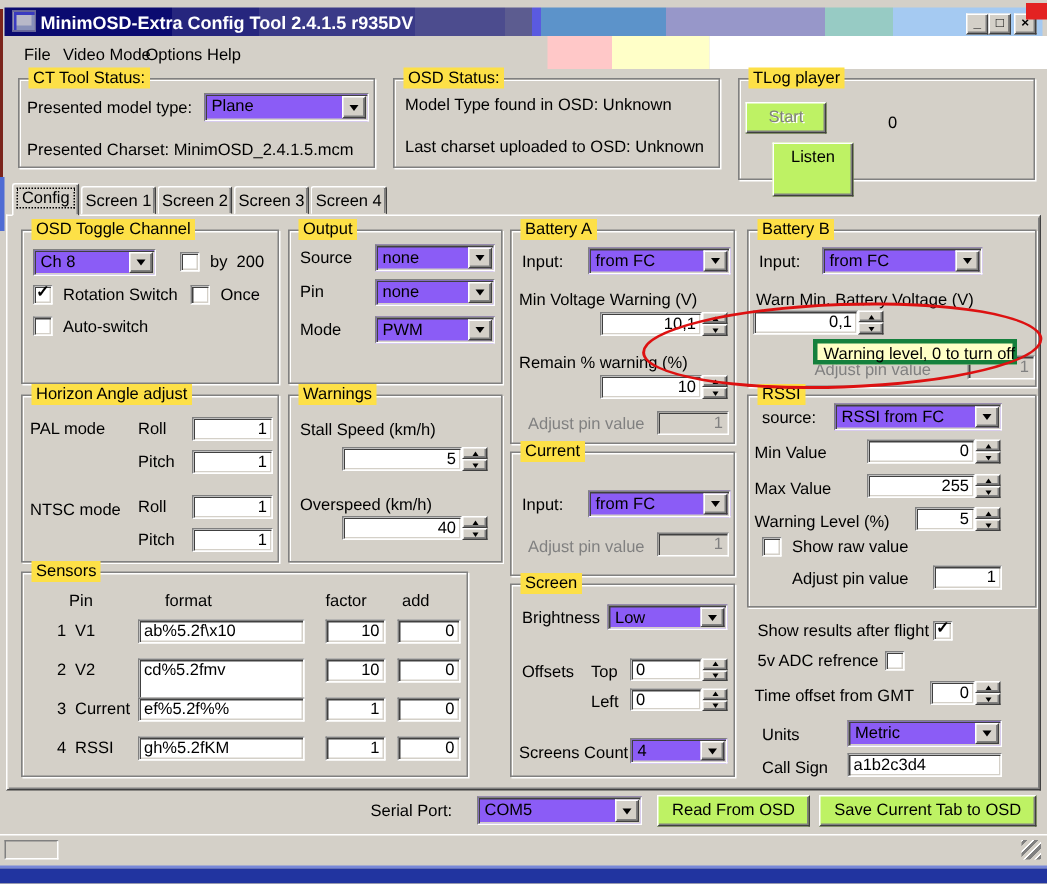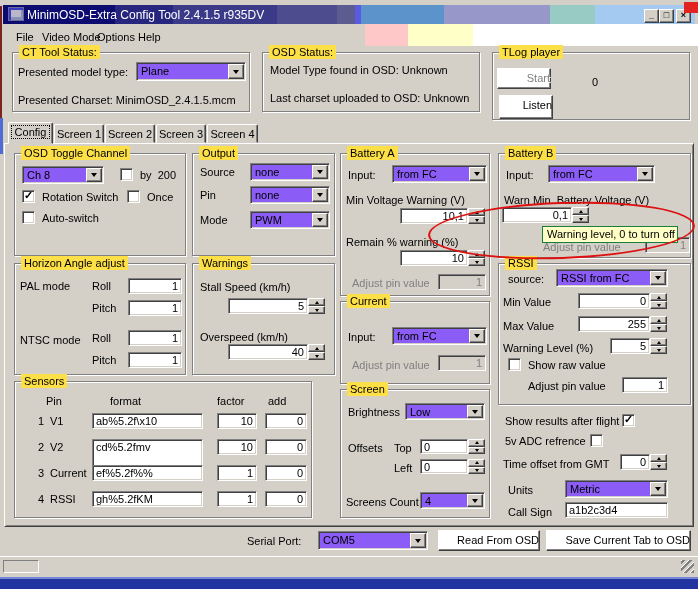--- a/index.html
+++ b/index.html
@@ -8,21 +8,21 @@
        font-family:"Liberation Sans",sans-serif;font-size:11px;color:#000;overflow:hidden}
   .lbl{position:absolute;white-space:pre;line-height:13px}
   .dim{color:#808080}
   
   .titlebar{position:absolute;left:3px;top:5px;width:692px;height:19px;
     background:linear-gradient(to right,
       #0b0b70 0,#0b0b70 112px,#26267e 112px,#26267e 170px,#3a3a88 170px,#3a3a88 274px,
       #4c4c8e 274px,#4c4c8e 334px,#5c5c90 334px,#5c5c90 352px,#5a5ae0 352px,#5a5ae0 358px,
       #5c93ca 358px,#5c93ca 441px,#9797c9 441px,#9797c9 547px,#97cbc4 547px,#97cbc4 592px,
       #a5caf2 592px,#a5caf2 692px)}
-  .title-text{position:absolute;left:24px;top:3px;color:#fff;font-weight:normal;font-size:12px;white-space:nowrap}
+  .title-text{position:absolute;left:24px;top:3px;color:#fff;font-weight:bold;font-size:12px;white-space:nowrap}
   .app-icon{position:absolute;left:5px;top:2px;width:16px;height:14px;background:#b8b8c8;
     border:1px solid #6a6a9a;box-shadow:inset 2px 2px 0 #3a3ac0, inset -2px -3px 0 #8890b8;}
   .wbtn{position:absolute;width:15px;height:14px;background:#d4d0c8;text-align:center;
     font-size:9px;line-height:11px;font-weight:bold;
     border:1px solid;border-color:#fff #404040 #404040 #fff;box-shadow:inset -1px -1px 0 #808080}
   .red-block{position:absolute;left:684px;top:2px;width:14px;height:11px;background:#e32222;z-index:8}
   
   .menu-item{position:absolute;top:30px;line-height:14px}
   .patch{position:absolute;top:24px;height:22px}
   
@@ -48,34 +48,34 @@
   .sb{flex:1;background:#d4d0c8;border:1px solid;border-color:#fff #404040 #404040 #fff;
     box-shadow:inset -1px -1px 0 #808080;display:flex;align-items:center;justify-content:center}
   .sb .tu{border-left-width:2.5px;border-right-width:2.5px;border-bottom-width:3px}
   .sb .td{border-left-width:2.5px;border-right-width:2.5px;border-top-width:3px}
   
   .cb{position:absolute;width:13px;height:13px;background:#fff;
     border:1px solid;border-color:#808080 #fff #fff #808080;
     box-shadow:inset 1px 1px 0 #404040,inset -1px -1px 0 #d4d0c8}
   .ck{position:absolute;left:1px;top:-2px;font-size:11px;font-weight:bold;line-height:13px}
   
-  .btn{position:absolute;background:#ffffff;text-align:right;
+  .btn{position:absolute;background:#bef264;text-align:center;
     border:1px solid;border-color:#fff #404040 #404040 #fff;box-shadow:inset -1px -1px 0 #808080}
   .btn.disabled{color:#808080;text-shadow:1px 1px 0 #fff}
   
   .tab{position:absolute;top:124px;height:19px;background:#d4d0c8;text-align:center;line-height:18px;
     border:1px solid;border-color:#fff #404040 #d4d0c8 #fff;border-radius:2px 2px 0 0;
     box-shadow:inset -1px 0 0 #808080}
   .tab.active{top:122px;height:22px;z-index:5;line-height:19px}
   .tab.active .focus{position:absolute;left:2px;top:2px;right:2px;bottom:4px;border:1px dotted #000}
   .panel{position:absolute;left:4px;top:143px;width:690px;height:384px;background:#d4d0c8;
     border:1px solid;border-color:#fff #404040 #404040 #fff;box-shadow:inset 1px 1px 0 #d4d0c8,inset -1px -1px 0 #808080}
   
   .tooltip{position:absolute;left:542px;top:226px;width:136px;height:17px;background:#ffffc6;
-    border:1px solid #15803d;line-height:15px;padding:0 4px;white-space:nowrap;z-index:40}
+    border:3px solid #15803d;line-height:15px;padding:0 4px;white-space:nowrap;z-index:40}
   .ellipse{position:absolute;left:428px;top:202px;width:267px;height:57px;border:2px solid #dd1111;
     border-radius:50%;transform:rotate(-2deg);z-index:50;pointer-events:none}
   
   .statusbar{position:absolute;left:0;top:556px;width:698px;height:19px;background:#d4d0c8;border-top:1px solid #fff}
   .sunkpanel{position:absolute;left:3px;top:560px;width:36px;height:13px;
     border:1px solid;border-color:#808080 #fff #fff #808080}
   .grip{position:absolute;left:681px;top:560px;width:13px;height:13px;
     background:repeating-linear-gradient(135deg,#fff 0 1px,#808080 1px 3px,#d4d0c8 3px 5px)}
   .blue-line{position:absolute;left:0;top:577px;width:698px;height:2px;background:#7787d8}
   .bluebar{position:absolute;left:0;top:579px;width:698px;height:10px;background:#2134a0}
@@ -123,21 +123,21 @@
     <span class="gt">OSD Status:</span>
   </div>
   <span class="lbl" style="left:270px;top:92px">Last charset uploaded to OSD: Unknown</span>
   <span class="lbl" style="left:270px;top:64px">Model Type found in OSD: Unknown</span>
 
   <div class="grp" style="left:492px;top:52px;width:198px;height:68px">
     <span class="gt">TLog player</span>
   </div>
   <span class="btn disabled" style="left:497px;top:68px;width:54px;height:21px;line-height:19px">Start</span>
   <span class="lbl" style="left:592px;top:76px">0</span>
-  <span class="btn" style="left:499px;top:95px;width:54px;height:24px;line-height:18px">Listen</span>
+  <span class="btn" style="left:515px;top:95px;width:54px;height:36px;line-height:18px">Listen</span>
 
   <div class="tab active" style="left:8px;width:45px">
     <span>Config</span>
     <span class="focus"></span>
   </div>
   <div class="tab" style="left:54px;width:50px"><span>Screen 1</span></div>
   <div class="tab" style="left:105px;width:50px"><span>Screen 2</span></div>
   <div class="tab" style="left:156px;width:50px"><span>Screen 3</span></div>
   <div class="tab" style="left:207px;width:51px"><span>Screen 4</span></div>
   <div class="panel"></div>

